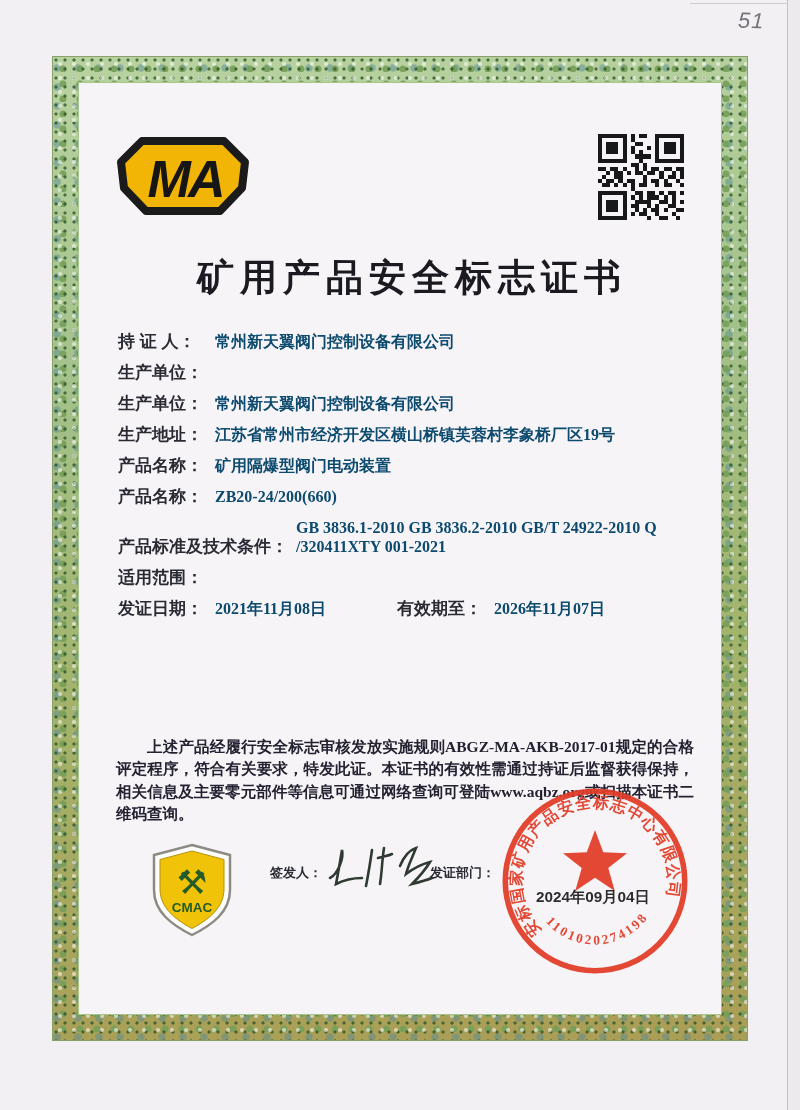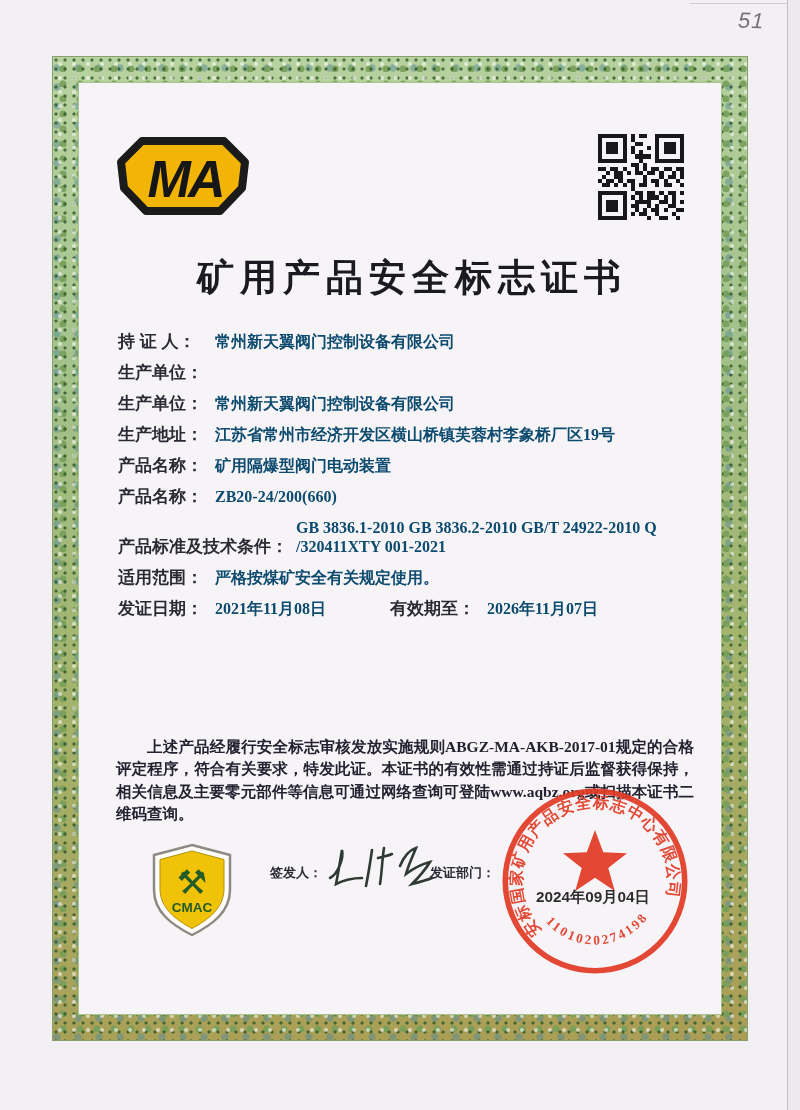--- a/index.html
+++ b/index.html
@@ -36,21 +36,21 @@
 
   .fields{position:absolute;left:118px;top:332px;width:578px;}
   .row{display:flex;align-items:flex-start;margin-bottom:12px;min-height:19px;}
   .flabel{flex:none;width:97px;font-size:17px;font-weight:700;color:#2a2a33;line-height:19px;}
   .fvalue{flex:1;font-family:"Liberation Serif","DejaVu Serif",serif;font-weight:700;
     font-size:16px;color:#0c4a6e;line-height:19px;}
   .row-standards{align-items:flex-end;}
   .row-standards .flabel{width:178px;}
   .row-standards .fvalue{max-width:400px;}
   .row-dates .fvalue.first{flex:none;width:167px;}
-  .row-dates .flabel.second{width:97px;margin-left:8px;}
+  .row-dates .flabel.second{width:97px;margin-left:15px;}
 
   .footer-par{position:absolute;left:116px;top:736px;width:578px;margin:0;
     font-family:"Liberation Serif","DejaVu Serif",serif;font-weight:700;font-size:15.5px;
     line-height:1.44;color:#242230;text-align:justify;text-indent:2em;}
 
   .cmac{position:absolute;left:148px;top:842px;width:88px;height:96px;}
   .issuer-label,.dept-label{position:absolute;font-size:13px;font-weight:700;color:#2a2a33;}
   .issuer-label{left:270px;top:864px;}
   .dept-label{left:430px;top:864px;}
   .signature{position:absolute;left:322px;top:836px;width:112px;height:62px;}
@@ -190,21 +190,20 @@
     <div class="row">
       <span class="flabel">产品名称：</span>
       <span class="fvalue">ZB20-24/200(660)</span>
     </div>
     <div class="row row-standards">
       <span class="flabel">产品标准及技术条件：</span>
       <span class="fvalue">GB 3836.1-2010 GB 3836.2-2010 GB/T 24922-2010 Q /320411XTY 001-2021</span>
     </div>
     <div class="row">
       <span class="flabel">适用范围：</span>
-      <span class="fvalue">严格按煤矿安全有关规定使用。</span>
     </div>
     <div class="row row-dates">
       <span class="flabel">发证日期：</span>
       <span class="fvalue first">2021年11月08日</span>
       <span class="flabel second">有效期至：</span>
       <span class="fvalue">2026年11月07日</span>
     </div>
   </div>
 
   <p class="footer-par">上述产品经履行安全标志审核发放实施规则ABGZ-MA-AKB-2017-01规定的合格评定程序，符合有关要求，特发此证。本证书的有效性需通过持证后监督获得保持，相关信息及主要零元部件等信息可通过网络查询可登陆www.aqbz.org或扫描本证书二维码查询。</p>

